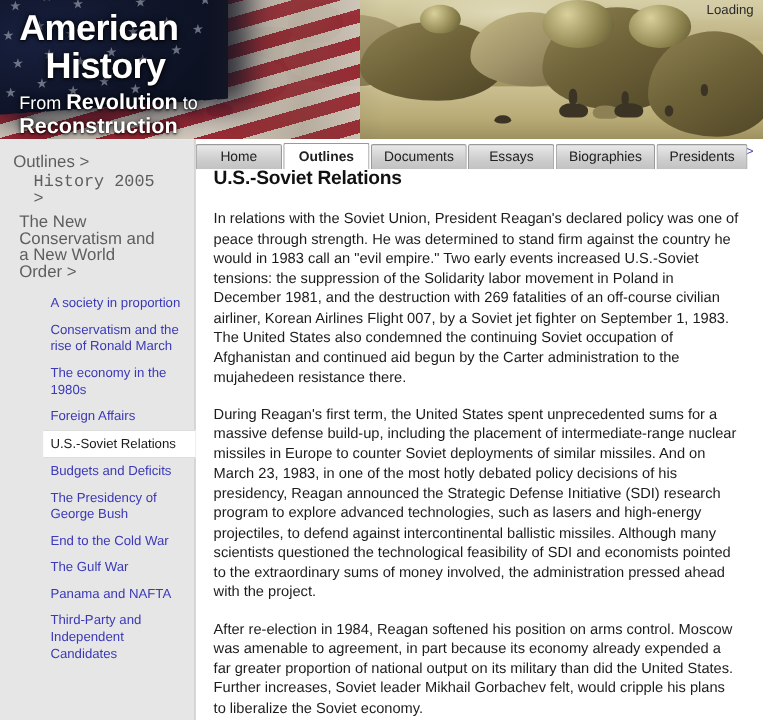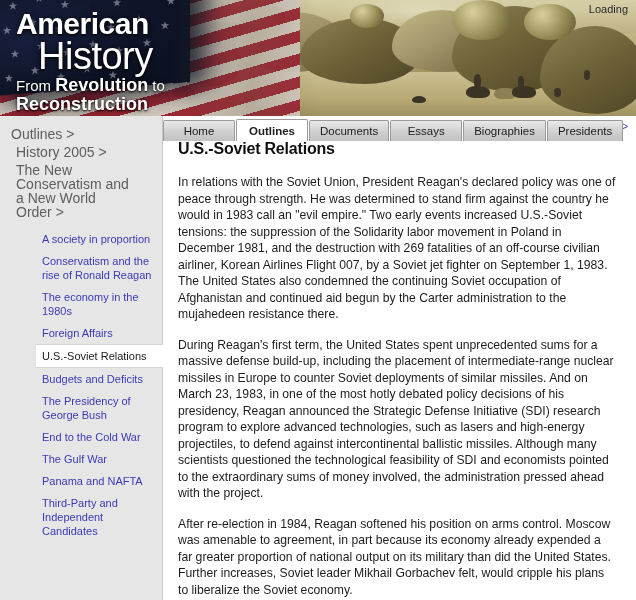--- a/index.html
+++ b/index.html
@@ -115,21 +115,21 @@
 
   #logo {
     position: absolute;
     left: 16px; top: 8px;
     width: 290px;
     z-index: 6;
     color: #ffffff;
     text-shadow: 0 1px 2px rgba(0,0,0,.95), 0 0 6px rgba(0,0,0,.8);
   }
   .logo-l1 { font-size: 30px; font-weight: bold; letter-spacing: -0.5px; line-height: 32px; }
-  .logo-l2 { font-size: 38px; font-weight: normal; letter-spacing: -0.5px; line-height: 32px; padding-left: 22px; }
+  .logo-l2 { font-size: 30px; font-weight: bold; letter-spacing: -0.5px; line-height: 32px; padding-left: 22px; }
   .logo-l3 { font-size: 15px; line-height: 18px; padding-top: 4px; }
   .logo-l3 b { font-size: 18px; font-weight: bold; }
   .logo-l4 { font-size: 18px; font-weight: bold; line-height: 19px; }
   .logo-l5 { font-size: 12px; font-weight: bold; line-height: 14px; }
 
   #loading {
     position: absolute;
     right: 8px; top: 3px;
     z-index: 8;
     font-size: 11px;
@@ -185,21 +185,21 @@
   }
   #sidebar-inner { padding: 9px 0 0 0; }
 
   .crumb {
     font-size: 14px;
     color: #5e5e5e;
     line-height: 14px;
     padding: 2px 22px 2px 0;
   }
   .crumb-0 { margin-left: 11px; }
-  .crumb-1 { margin-left: 16px; }
+  .crumb-1 { margin-left: 28px; font-family: Liberation Mono, monospace; }
   .crumb-2 { margin-left: 16px; margin-right: 6px; }
 
   .navlist { margin-top: 7px; }
   .navitem {
     display: block;
     font-size: 11px;
     line-height: 14px;
     color: #3b39b6;
     text-decoration: none;
     padding: 4px 6px 4px 42px;
@@ -345,21 +345,21 @@
   <div id="below">
 
     <div id="sidebar">
       <div id="sidebar-inner">
         <div class="crumb crumb-0">Outlines &gt;</div>
         <div class="crumb crumb-1">History 2005 &gt;</div>
         <div class="crumb crumb-2">The New Conservatism and a New World Order &gt;</div>
 
         <div class="navlist">
           <a class="navitem">A society in proportion</a>
-          <a class="navitem">Conservatism and the rise of Ronald Reagan</a>
+          <a class="navitem">Conservatism and the rise of Ronald March</a>
           <a class="navitem">The economy in the 1980s</a>
           <a class="navitem">Foreign Affairs</a>
           <a class="navitem active">U.S.-Soviet Relations</a>
           <a class="navitem">Budgets and Deficits</a>
           <a class="navitem">The Presidency of George Bush</a>
           <a class="navitem">End to the Cold War</a>
           <a class="navitem">The Gulf War</a>
           <a class="navitem">Panama and NAFTA</a>
           <a class="navitem">Third-Party and Independent Candidates</a>
         </div>

